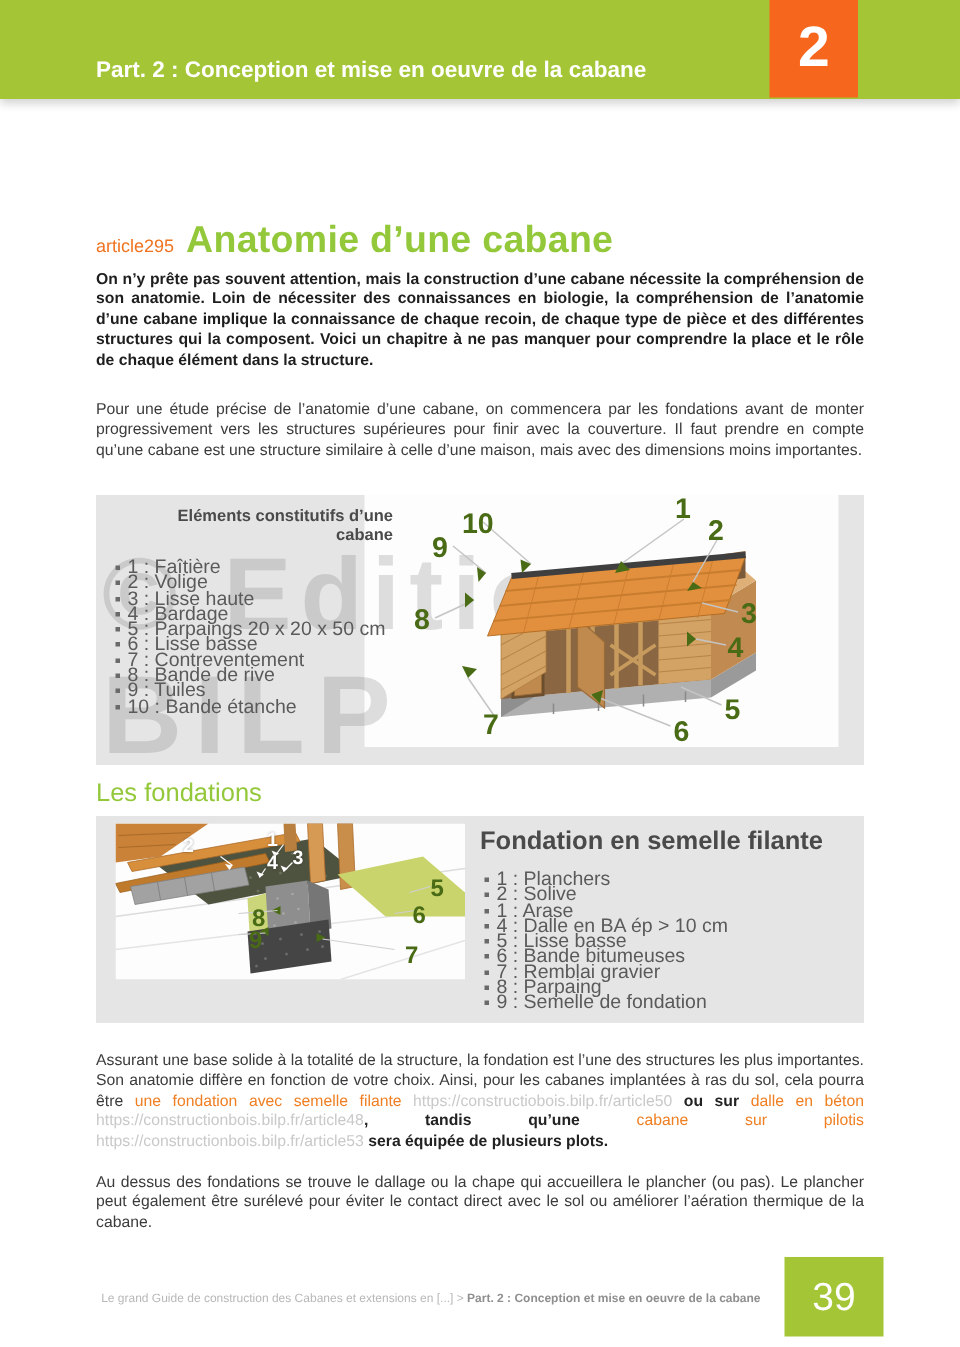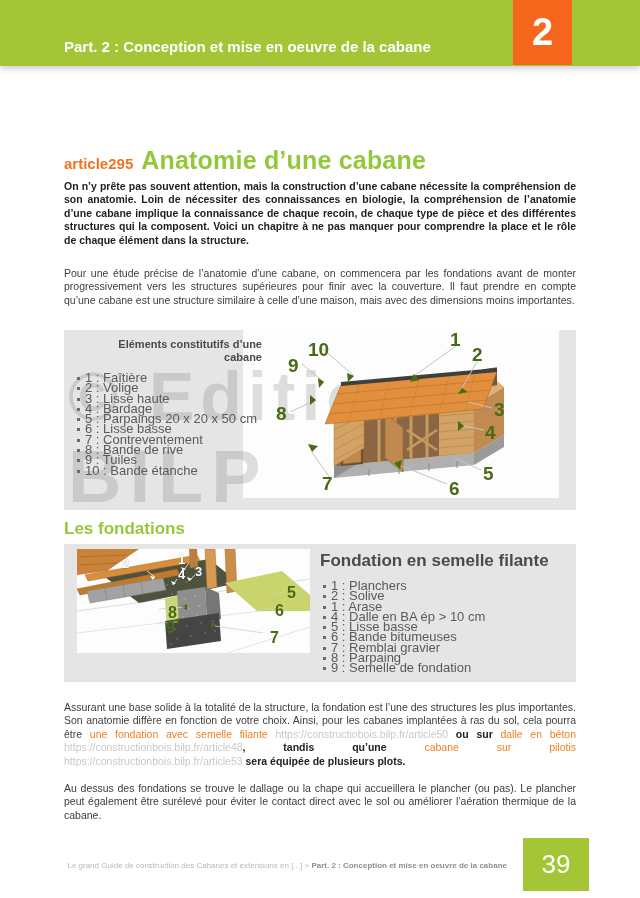--- a/index.html
+++ b/index.html
@@ -26,25 +26,25 @@
   
   .para {
     position:absolute; left:64px; width:512px;
     font-size:10.5px; line-height:13.4px; color:#3c3c3c; text-align:justify;
   }
   .para.bold { font-weight:bold; color:#1e1e1e; }
   .title-row {
     position:absolute; left:64px; top:146px; width:512px;
     display:flex; align-items:baseline; gap:8px;
   }
-  .article-id { color:#f0741f; font-weight:bold; font-size:15px; }
+  .article-id { color:#f0741f; font-weight:normal; font-size:12px; }
   .article-title { color:#94c83b; font-weight:bold; font-size:25px; letter-spacing:0.2px; }
   .section-h2 {
     position:absolute; left:64px; top:519px;
-    color:#94c83b; font-weight:bold; font-size:17px;
+    color:#94c83b; font-weight:normal; font-size:17px;
   }
   .link-orange { color:#ef7f22; }
   .link-url { color:#c9c9c9; overflow-wrap:anywhere; }
   .seg-bold { font-weight:bold; color:#222;margin-top:24px; }
   
   .figure-box {
     position:absolute; left:64px; width:512px; background:#e5e5e5; overflow:hidden;
   }
   #fig1 { top:330px; height:180px; }
   #fig2 { top:544px; height:138px; }

